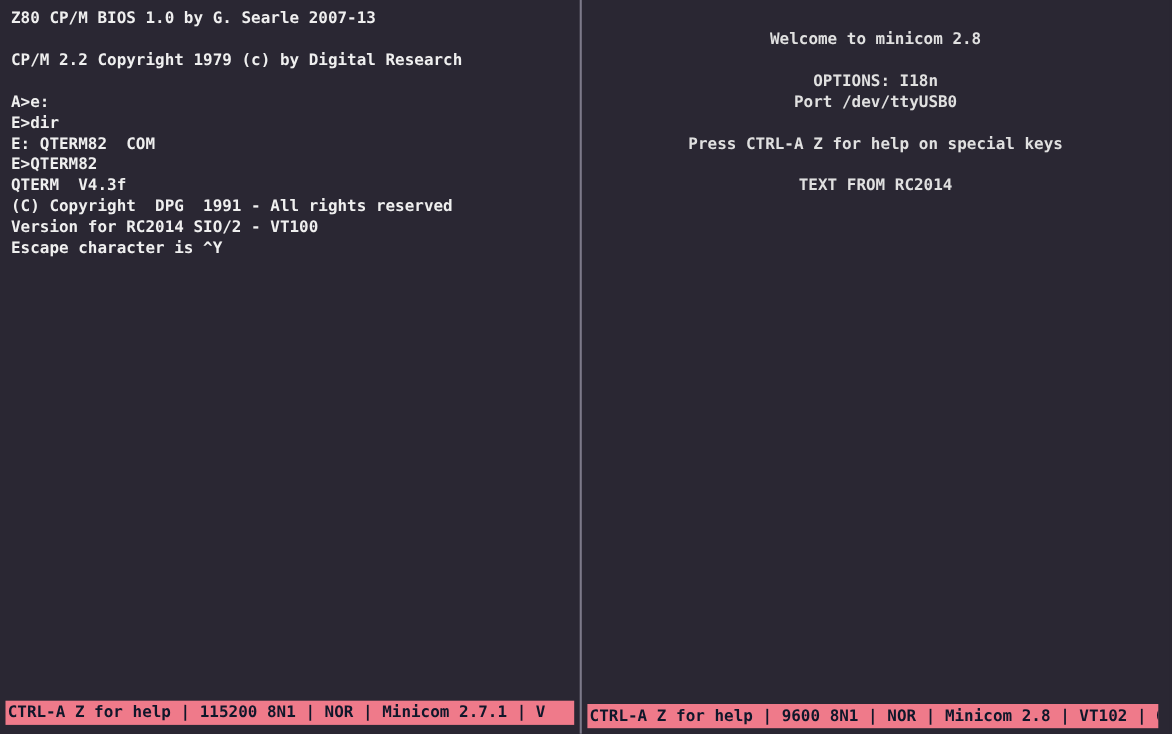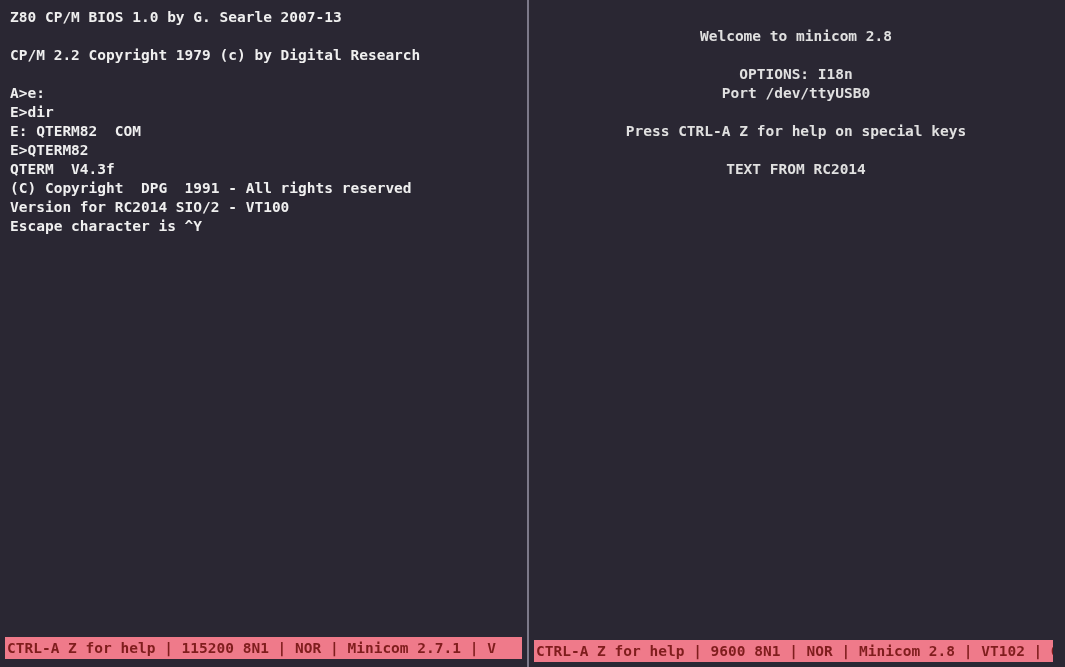--- a/index.html
+++ b/index.html
@@ -38,21 +38,21 @@
       white-space: pre;
       line-height: 19px;
       font-weight: bold;
       overflow: hidden;
     }
     .terminal-content.left {
       color: #efefef;
     }
     .status-bar {
       background: #ef7a8a;
-      color: #7f1d1d;
+      color: #0f172a;
       padding: 2px 2px;
       white-space: nowrap;
       overflow: hidden;
       font-weight: bold;
       line-height: 18px;
       font-size: 14.5px;
     }
     .terminal-pane.left .status-bar {
       margin: 0 5px 8px 5px;
     }

